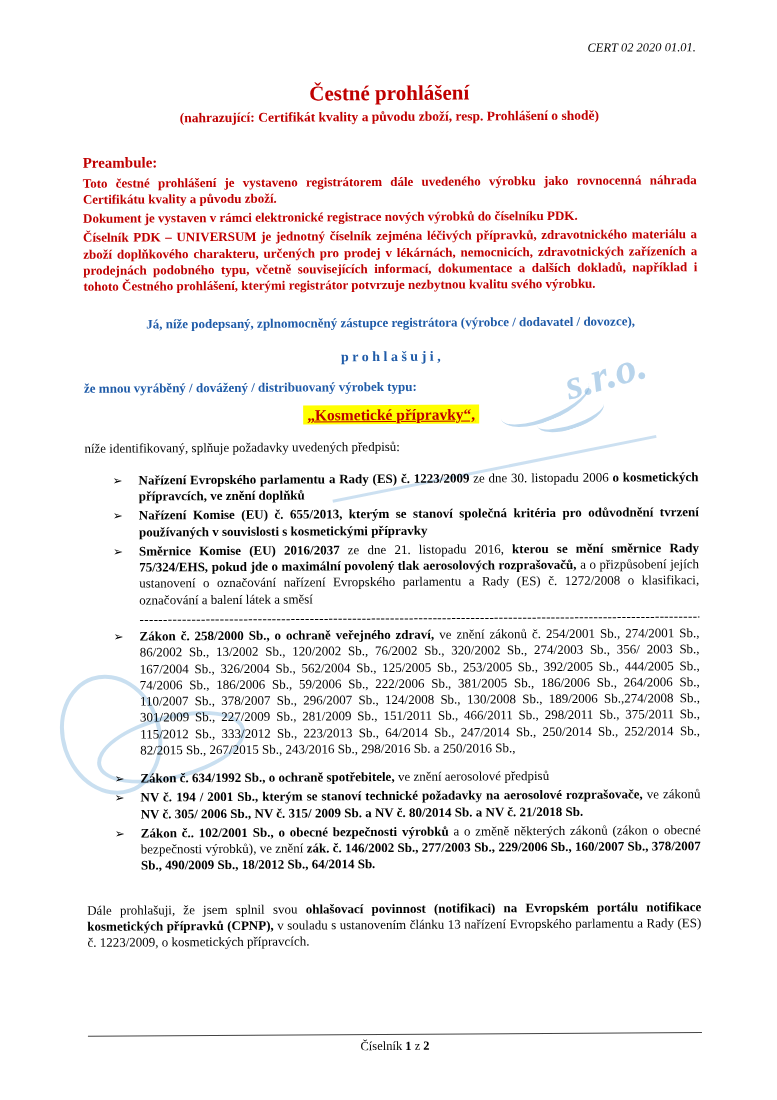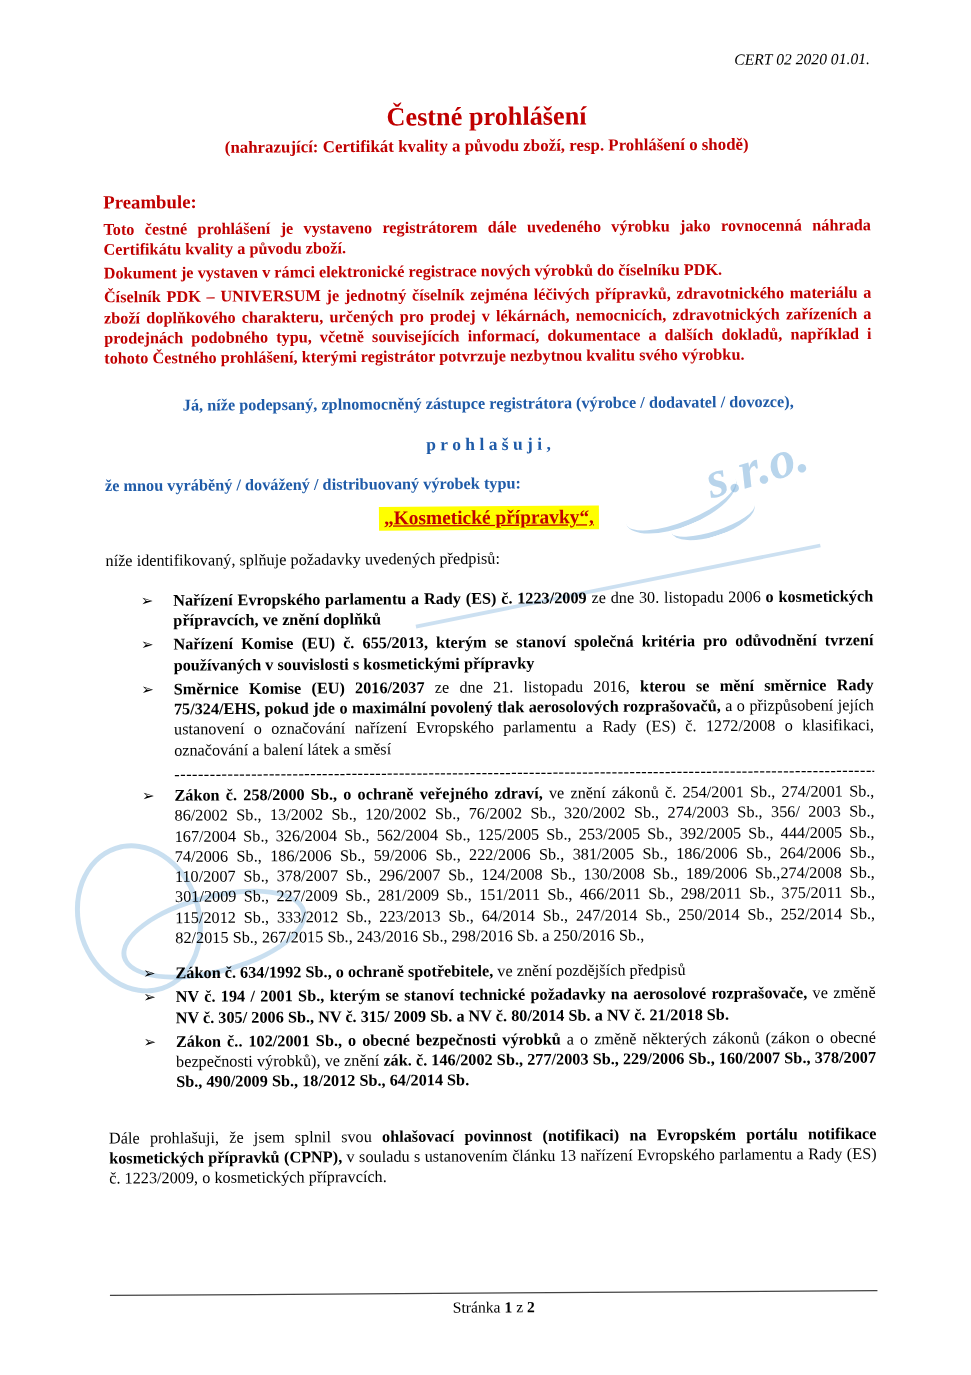--- a/index.html
+++ b/index.html
@@ -143,35 +143,35 @@
 
       <div class="divider">------------------------------------------------------------------------------------------------------------------------------------------------------</div>
 
       <div class="li">
         <span class="marker">➢</span>
         <div class="li-text"><span class="b">Zákon č. 258/2000 Sb., o ochraně veřejného zdraví, </span><span>ve znění zákonů č. 254/2001 Sb., 274/2001 Sb., 86/2002 Sb., 13/2002 Sb., 120/2002 Sb., 76/2002 Sb., 320/2002 Sb., 274/2003 Sb., 356/ 2003 Sb., 167/2004 Sb., 326/2004 Sb., 562/2004 Sb., 125/2005 Sb., 253/2005 Sb., 392/2005 Sb., 444/2005 Sb., 74/2006 Sb., 186/2006 Sb., 59/2006 Sb., 222/2006 Sb., 381/2005 Sb., 186/2006 Sb., 264/2006 Sb., 110/2007 Sb., 378/2007 Sb., 296/2007 Sb., 124/2008 Sb., 130/2008 Sb., 189/2006 Sb.,274/2008 Sb., 301/2009 Sb., 227/2009 Sb., 281/2009 Sb., 151/2011 Sb., 466/2011 Sb., 298/2011 Sb., 375/2011 Sb., 115/2012 Sb., 333/2012 Sb., 223/2013 Sb., 64/2014 Sb., 247/2014 Sb., 250/2014 Sb., 252/2014 Sb., 82/2015 Sb., 267/2015 Sb., 243/2016 Sb., 298/2016 Sb. a 250/2016 Sb.,</span></div>
       </div>
 
       <div class="li gap-top">
         <span class="marker">➢</span>
-        <div class="li-text"><span class="b">Zákon č. 634/1992 Sb., o ochraně spotřebitele, </span><span>ve znění pozdějších předpisů</span></div>
+        <div class="li-text"><span class="b">Zákon č. 634/1992 Sb., o ochraně spotřebitele, </span><span>ve znění aerosolové předpisů</span></div>
       </div>
 
       <div class="li">
         <span class="marker">➢</span>
-        <div class="li-text"><span class="b">NV č. 194 / 2001 Sb., kterým se stanoví technické požadavky na aerosolové rozprašovače, </span><span>ve změně </span><span class="b">NV č. 305/ 2006 Sb., NV č. 315/ 2009 Sb. a NV č. 80/2014 Sb. a NV č. 21/2018 Sb.</span></div>
+        <div class="li-text"><span class="b">NV č. 194 / 2001 Sb., kterým se stanoví technické požadavky na aerosolové rozprašovače, </span><span>ve zákonů </span><span class="b">NV č. 305/ 2006 Sb., NV č. 315/ 2009 Sb. a NV č. 80/2014 Sb. a NV č. 21/2018 Sb.</span></div>
       </div>
 
       <div class="li">
         <span class="marker">➢</span>
         <div class="li-text"><span class="b">Zákon č.. 102/2001 Sb., o obecné bezpečnosti výrobků </span><span>a o změně některých zákonů (zákon o obecné bezpečnosti výrobků), ve znění </span><span class="b">zák. č. 146/2002 Sb., 277/2003 Sb., 229/2006 Sb., 160/2007 Sb., 378/2007 Sb., 490/2009 Sb., 18/2012 Sb., 64/2014 Sb.</span></div>
       </div>
 
     </div>
 
     <p class="final-para"><span>Dále prohlašuji, že jsem splnil svou </span><span class="b">ohlašovací povinnost (notifikaci) na Evropském portálu notifikace kosmetických přípravků (CPNP), </span><span>v souladu s ustanovením článku 13 nařízení Evropského parlamentu a Rady (ES) č. 1223/2009, o kosmetických přípravcích.</span></p>
 
     <div class="footer">
-      <div class="footer-text"><span>Stránka </span><span class="b">1</span><span> z </span><span class="b">2</span></div>
+      <div class="footer-text"><span>Číselník </span><span class="b">1</span><span> z </span><span class="b">2</span></div>
     </div>
 
   </div>
 </div>
 
 </body></html>

